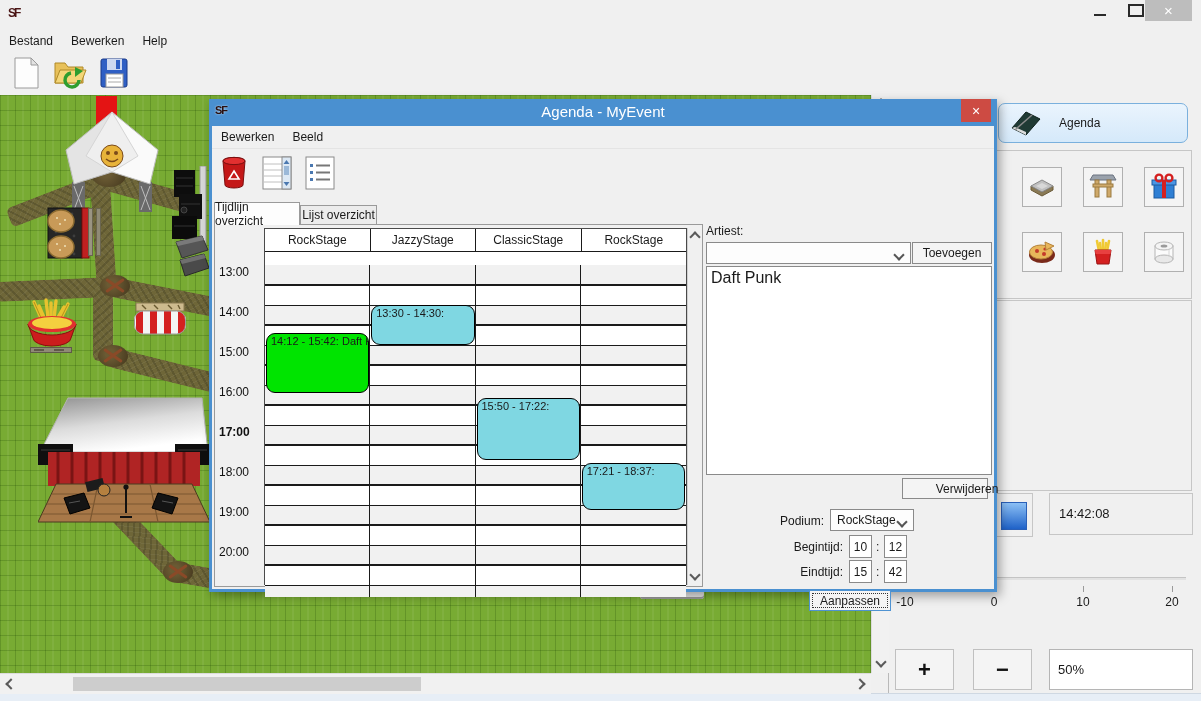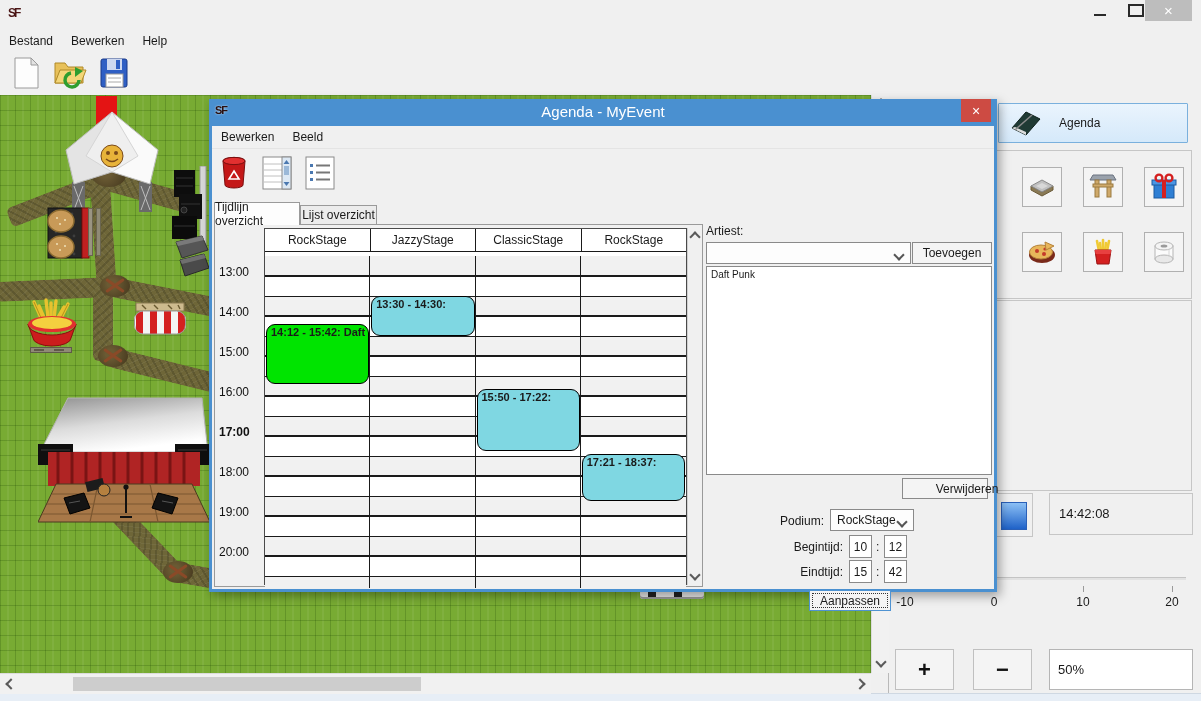--- a/index.html
+++ b/index.html
@@ -43,21 +43,21 @@
   .chev{display:inline-block;width:6px;height:6px;border-left:2px solid #5a5a5a;border-bottom:2px solid #5a5a5a;}
   .chev.up{transform:rotate(135deg);} .chev.down{transform:rotate(-45deg);}
   .chev.left{transform:rotate(45deg);} .chev.right{transform:rotate(-135deg);}
   .sb-arrow{position:absolute;display:flex;align-items:center;justify-content:center;width:18px;height:18px;}
 
   
   #statusbar{left:0;top:693px;width:1201px;height:8px;background:#e7eef6;border-top:1px solid #cfd8e2;}
 
   
   #panel{left:889px;top:95px;width:312px;height:598px;background:#f0f0f0;z-index:2;}
-  #agenda-btn{left:109px;top:8px;width:190px;height:40px;border:1px solid #7ab0dd;border-radius:1px;
+  #agenda-btn{left:109px;top:8px;width:190px;height:40px;border:1px solid #7ab0dd;border-radius:7px;
       background:linear-gradient(#eaf4fd,#d5e9fa);display:flex;align-items:center;gap:16px;padding-left:8px;box-sizing:border-box;}
   .groupbox{border:1px solid #c6c6c6;background:#f0f0f0;}
   #shop-box{left:107px;top:55px;width:194px;height:147px;}
   #empty-box{left:107px;top:205px;width:194px;height:189px;}
   .shop-icon{position:absolute;width:38px;height:38px;background:#f4f4f4;border:1px solid #b0b0b0;
       display:flex;align-items:center;justify-content:center;}
   #play-frame{left:104px;top:398px;width:38px;height:42px;border:1px solid #c6c6c6;background:#f0f0f0;}
   #play-btn{left:7px;top:8px;width:24px;height:26px;border:1px solid #2a60b8;
       background:linear-gradient(#8cc0f5,#1f62c8);}
   #clock-box{left:160px;top:398px;width:142px;height:40px;border:1px solid #c6c6c6;background:#f0f0f0;}
@@ -88,38 +88,38 @@
   .tab{position:absolute;box-sizing:border-box;border:1px solid #9a9a9a;display:flex;align-items:center;justify-content:center;font-size:12px;}
   #tab-timeline{left:2px;top:76px;width:86px;height:23px;background:#fdfdfd;border-bottom:none;z-index:2;}
   #tab-list{left:88px;top:79px;width:77px;height:20px;background:#ececec;}
 
   
   #sched{left:2px;top:98px;width:489px;height:363px;background:#f0f0f0;border:1px solid #9a9a9a;box-sizing:border-box;}
   #grid{left:49px;top:3px;width:423px;height:357px;border:1px solid #4a4a4a;background:#fff;box-sizing:border-box;}
   #grid-header{left:0;top:0;width:100%;height:23px;display:flex;background:#fff;border-bottom:1px solid #1a1a1a;box-sizing:border-box;}
   .gh-cell{flex:1;display:flex;align-items:center;justify-content:center;border-right:1px solid #1a1a1a;box-sizing:border-box;font-size:12px;}
   .gh-cell:last-child{border-right:none;}
-  #grid-body{left:0;top:27px;width:100%;height:332px;overflow:hidden;font-weight:bold;}
+  #grid-body{left:0;top:36px;width:100%;height:332px;overflow:hidden;}
   .grow{position:absolute;left:0;width:100%;height:20px;}
   .gline{position:absolute;left:0;width:100%;background:#1a1a1a;}
   .gsep{position:absolute;top:0;width:1px;height:100%;background:#1a1a1a;}
   .event{position:absolute;border:1px solid #000;border-radius:9px;font-size:11px;
      padding:1px 4px;box-sizing:border-box;overflow:hidden;white-space:nowrap;z-index:3;}
   .tlabel{position:absolute;left:4px;width:42px;font-size:12px;color:#111;}
   #sched-vsb{left:472px;top:3px;width:14px;height:357px;background:#f0f0f0;border-left:1px solid #d0d0d0;}
 
   
   .dlabel{position:absolute;font-size:12px;}
   .combo{position:absolute;background:#fdfdfd;border:1px solid #8a8a8a;box-sizing:border-box;
      display:flex;align-items:center;padding:0 6px;font-size:12px;}
   .combo .chev{position:absolute;right:7px;top:8px;border-color:#555;}
   .btn{position:absolute;background:#f4f4f4;border:1px solid #8a8a8a;box-sizing:border-box;
      display:flex;align-items:center;justify-content:center;font-size:12px;}
   #artist-list{left:494px;top:140px;width:286px;height:209px;background:#fff;border:1px solid #8a8a8a;box-sizing:border-box;}
-  .list-item{padding:2px 4px;font-size:10px;}
+  .list-item{padding:2px 4px;font-size:16px;}
   .numbox{position:absolute;width:23px;height:23px;background:#fff;border:1px solid #8a8a8a;box-sizing:border-box;
      display:flex;align-items:center;justify-content:center;font-size:12px;}
   #apply-btn{border:1px solid #4f93d2;outline:1px dotted #333;outline-offset:-4px;}
 
   svg{display:block;}
 </style>
 </head>
 <body>
 
 <div id="app">

